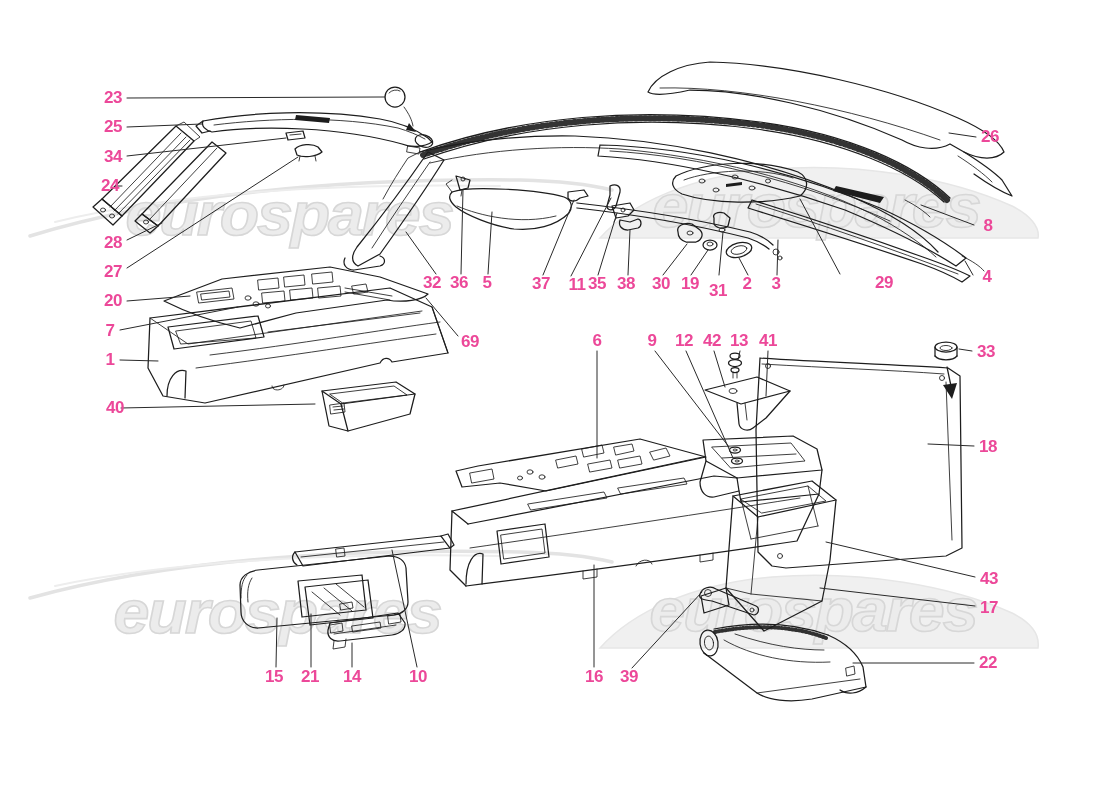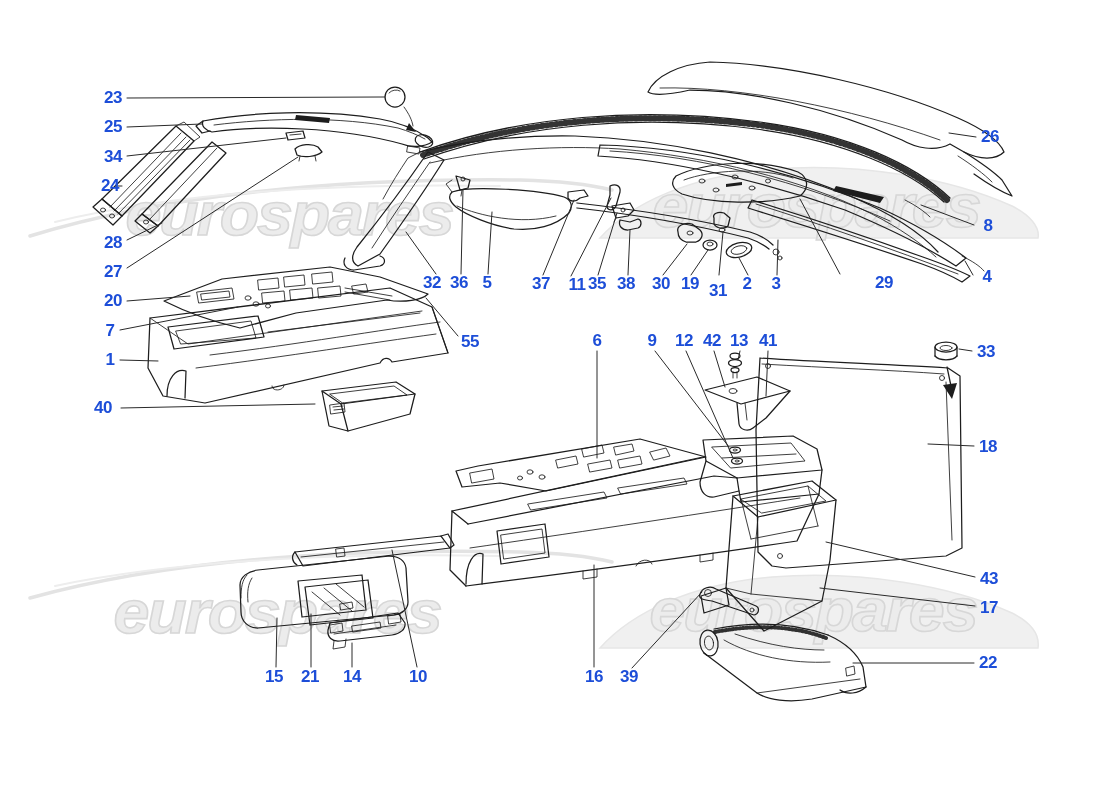--- a/index.html
+++ b/index.html
@@ -15,21 +15,21 @@
   .art path,.art line,.art ellipse,.art circle,.art polyline{fill:none;stroke:#1d1d1d;stroke-width:1.25;
       stroke-linecap:round;stroke-linejoin:round;}
   .art .thin{stroke-width:.85;}
   .art .dark{fill:#1d1d1d;stroke:none;}
   .art .hatch{stroke-dasharray:1.6 3.1;stroke-width:6;opacity:.9;}
   .art .hatch2{stroke-dasharray:1.2 2.3;stroke-width:4;opacity:.9;}
   .art .leader{stroke:#2a2a2a;stroke-width:1;}
   
   #labels{position:absolute;left:0;top:0;width:100%;height:100%;z-index:4;}
   .lbl{position:absolute;transform:translate(-50%,-50%);font-weight:700;font-size:17px;
-       color:#1d4ed8;letter-spacing:-.5px;white-space:nowrap;user-select:none;}
+       color:#ec4899;letter-spacing:-.5px;white-space:nowrap;user-select:none;}
 </style>
 </head>
 <body>
 
 <div id="stage">
 
   <svg class="wm-svg" width="1100" height="800">
     <g stroke-linecap="round" fill="none">
       <path d="M30,236 C160,196 330,178 520,180 C560,181 592,185 612,190" stroke="#e3e3e3" stroke-width="3.5"></path>
       <path d="M55,222 C180,192 340,183 500,186" stroke="#ededed" stroke-width="2"></path>
@@ -406,22 +406,22 @@
   <div id="labels">
       <div class="lbl" style="left: 113px; top: 98px;">23</div>
       <div class="lbl" style="left: 113px; top: 127px;">25</div>
       <div class="lbl" style="left: 113px; top: 157px;">34</div>
       <div class="lbl" style="left: 110px; top: 186px;">24</div>
       <div class="lbl" style="left: 113px; top: 243px;">28</div>
       <div class="lbl" style="left: 113px; top: 272px;">27</div>
       <div class="lbl" style="left: 113px; top: 301px;">20</div>
       <div class="lbl" style="left: 110px; top: 331px;">7</div>
       <div class="lbl" style="left: 110px; top: 360px;">1</div>
-      <div class="lbl" style="left: 103px; top: 408px; text-align: right;">40</div>
-      <div class="lbl" style="left: 470px; top: 342px;">55</div>
+      <div class="lbl" style="left: 115px; top: 408px; text-align: right;">40</div>
+      <div class="lbl" style="left: 470px; top: 342px;">69</div>
       <div class="lbl" style="left: 432px; top: 283px;">32</div>
       <div class="lbl" style="left: 459px; top: 283px;">36</div>
       <div class="lbl" style="left: 487px; top: 283px;">5</div>
       <div class="lbl" style="left: 541px; top: 284px;">37</div>
       <div class="lbl" style="left: 569px; top: 285px; margin-left: 8px;">11</div>
       <div class="lbl" style="left: 597px; top: 284px;">35</div>
       <div class="lbl" style="left: 626px; top: 284px;">38</div>
       <div class="lbl" style="left: 661px; top: 284px;">30</div>
       <div class="lbl" style="left: 690px; top: 284px;">19</div>
       <div class="lbl" style="left: 718px; top: 284px; margin-top: 7px;">31</div>

